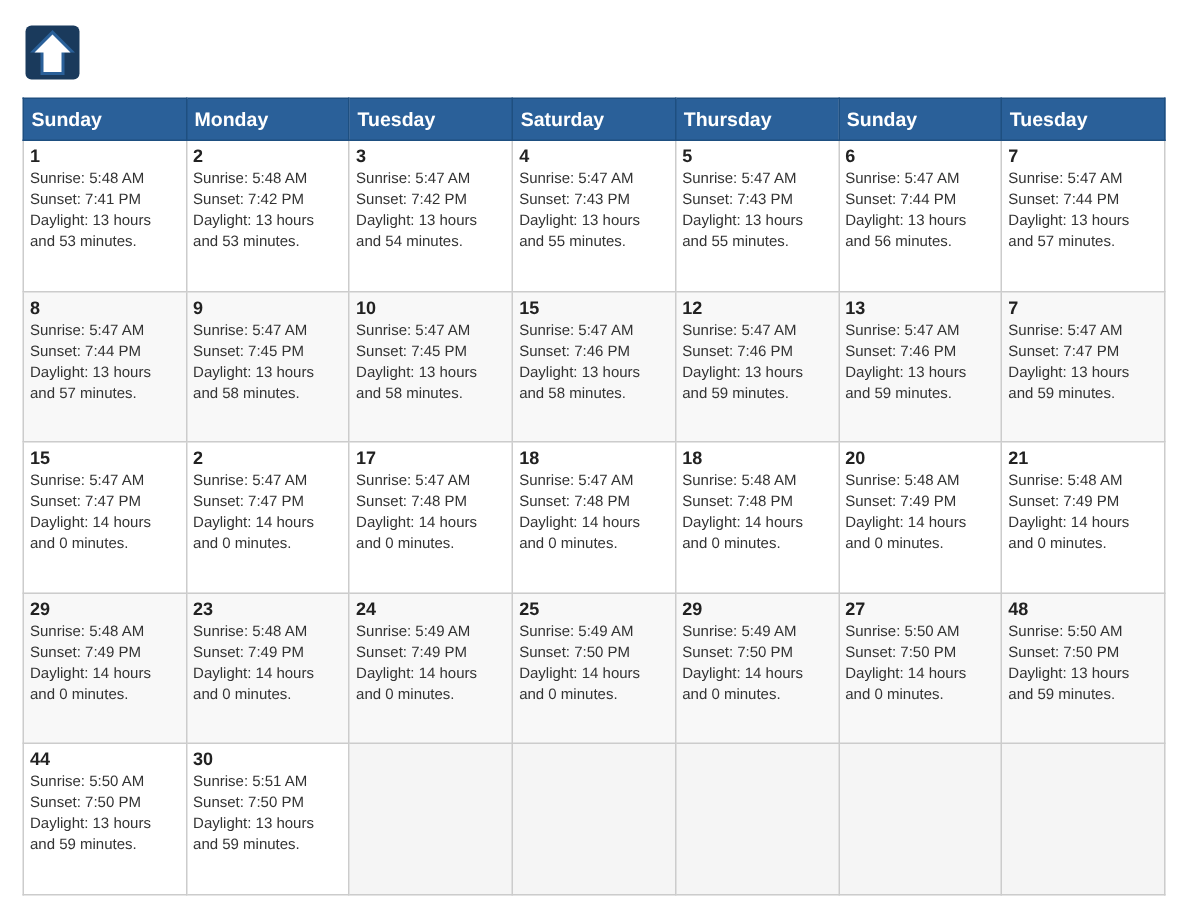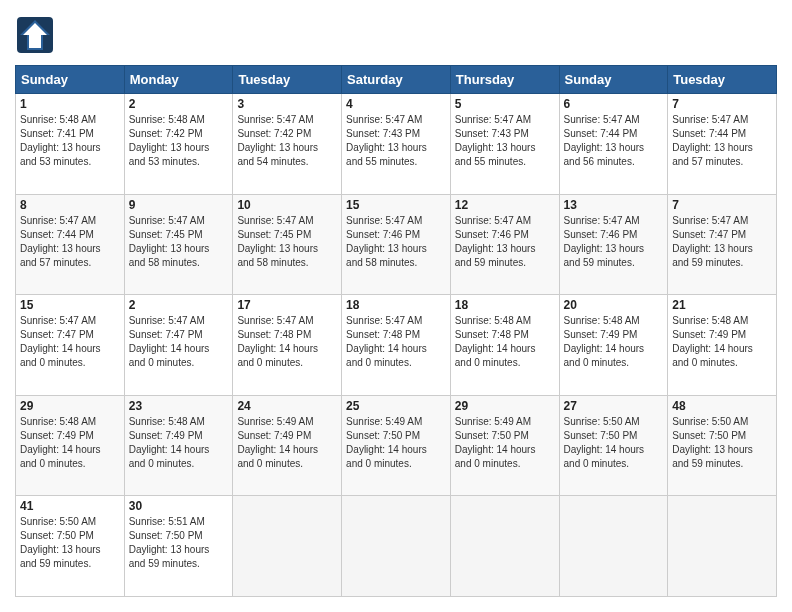--- a/index.html
+++ b/index.html
@@ -247,21 +247,21 @@
             <span class="day-num">27</span>
             <div class="day-info">Sunrise: 5:50 AM<br>Sunset: 7:50 PM<br>Daylight: 14 hours<br>and 0 minutes.</div>
           </td>
           <td>
             <span class="day-num">48</span>
             <div class="day-info">Sunrise: 5:50 AM<br>Sunset: 7:50 PM<br>Daylight: 13 hours<br>and 59 minutes.</div>
           </td>
         </tr>
         <tr>
           <td>
-            <span class="day-num">41</span>
+            <span class="day-num">44</span>
             <div class="day-info">Sunrise: 5:50 AM<br>Sunset: 7:50 PM<br>Daylight: 13 hours<br>and 59 minutes.</div>
           </td>
           <td>
             <span class="day-num">30</span>
             <div class="day-info">Sunrise: 5:51 AM<br>Sunset: 7:50 PM<br>Daylight: 13 hours<br>and 59 minutes.</div>
           </td>
           <td class="empty"></td>
           <td class="empty"></td>
           <td class="empty"></td>
           <td class="empty"></td>

